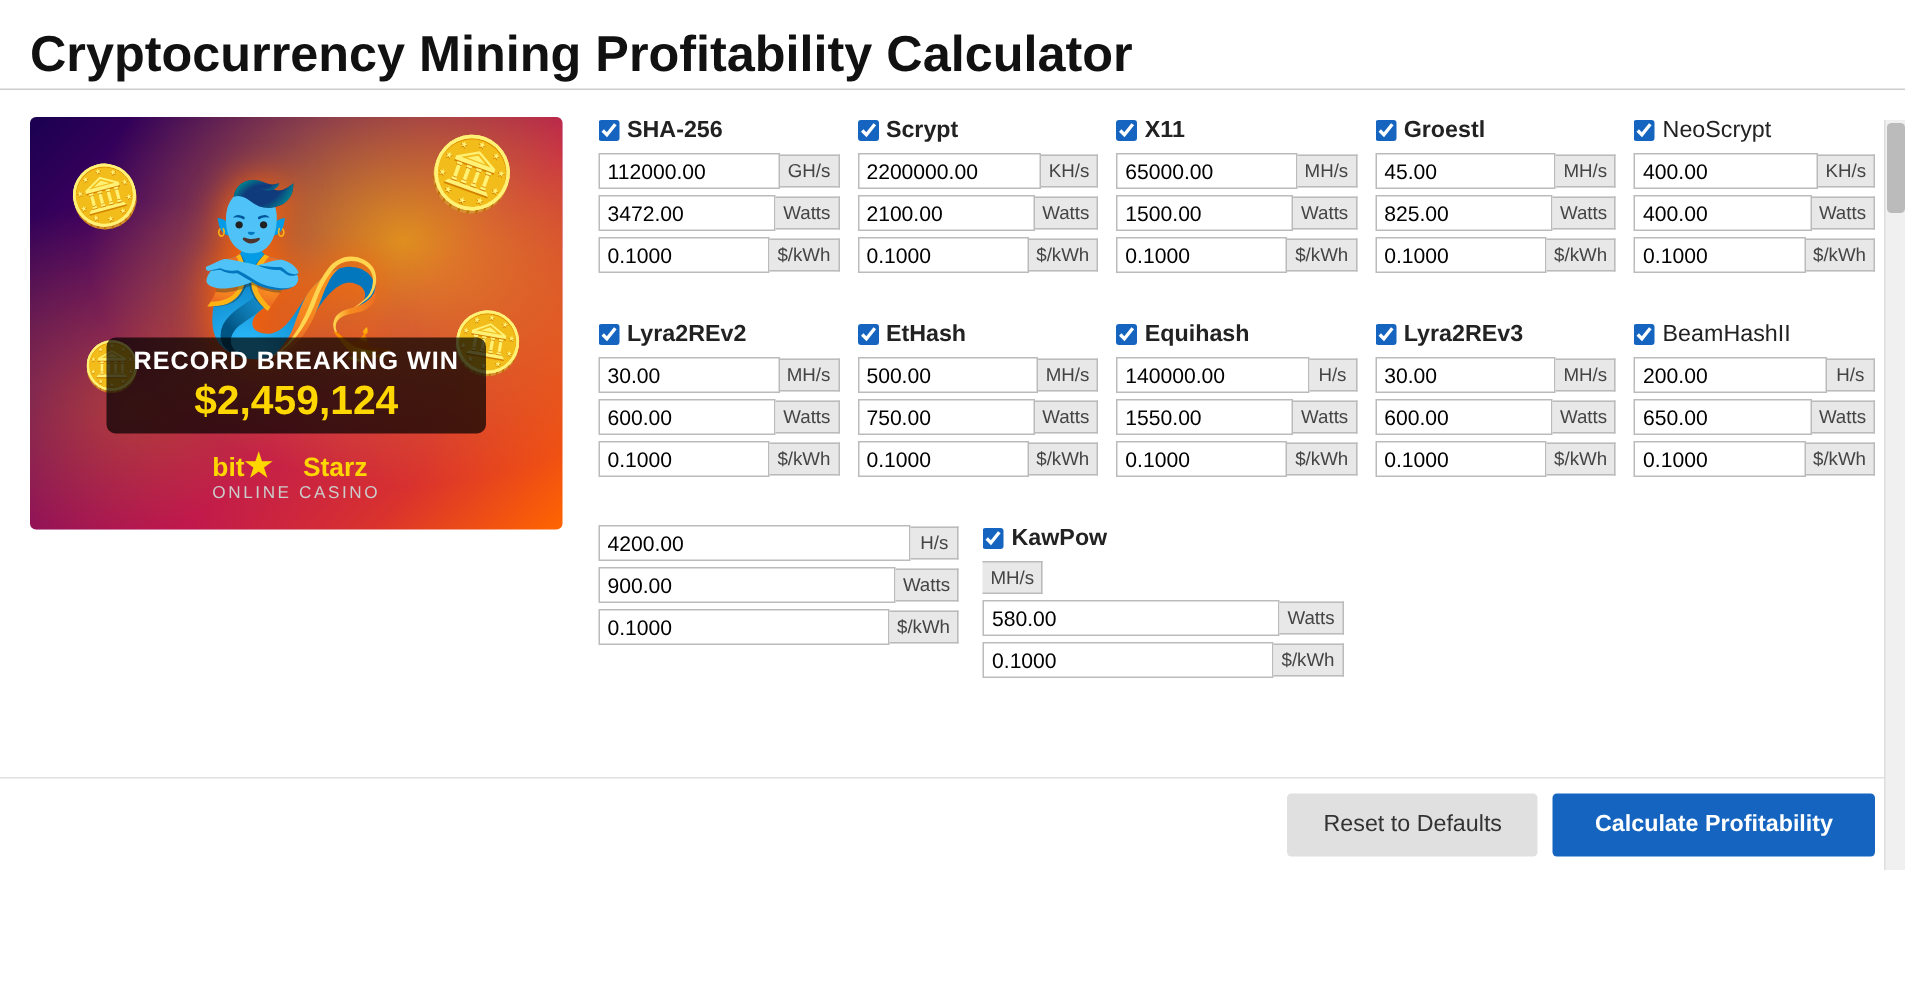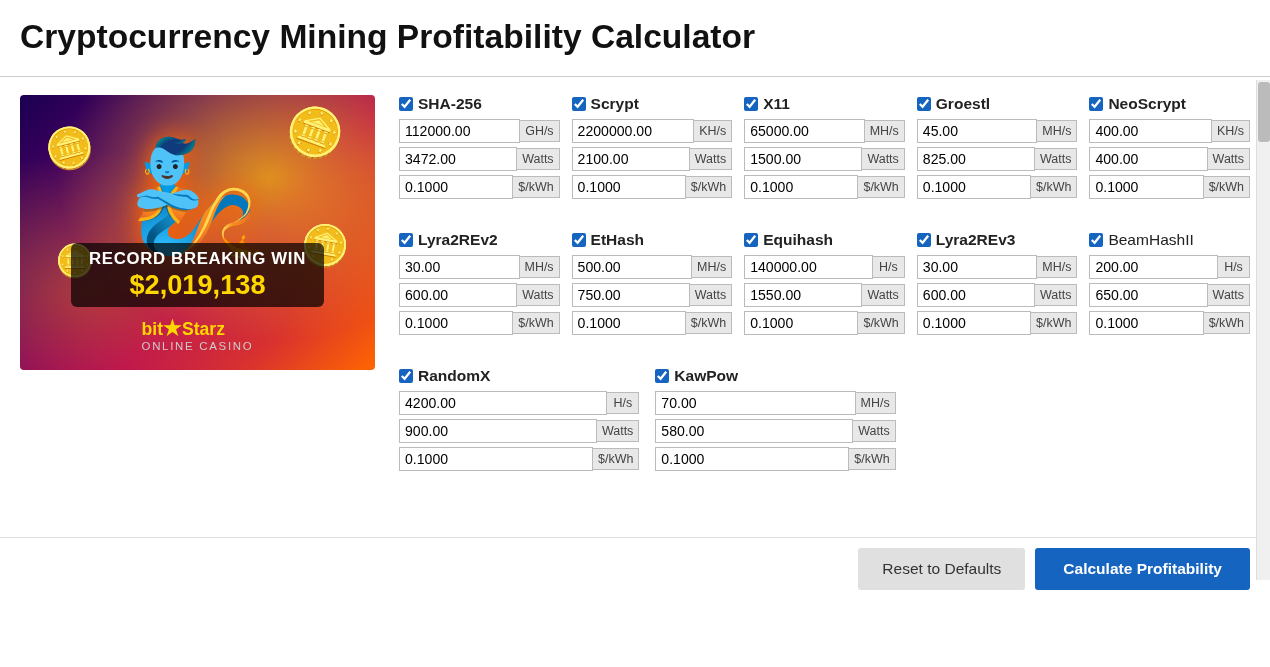--- a/index.html
+++ b/index.html
@@ -2,21 +2,21 @@
 <html><head>
   <meta charset="utf-8">
   <style>
     * { box-sizing: border-box; margin: 0; padding: 0; }
     body {
       font-family: Arial, sans-serif;
       background: #fff;
       color: #222;
     }
     .page-header {
-      padding: 18px 20px 20px 20px;
+      padding: 18px 20px 3px 20px;
       border-bottom: 1px solid #ccc;
     }
     .page-header h1 {
       font-size: 2.1em;
       font-weight: 900;
       color: #111;
     }
     .main-content {
       display: flex;
       flex-direction: row;
@@ -204,24 +204,24 @@
 
       <div style="position:absolute;top:10px;left:20px;right:20px;bottom:80px;display:flex;align-items:center;justify-content:center;z-index:1;">
         <div style="font-size:7em;filter:drop-shadow(0 0 12px #ff6600);">🧞</div>
         <div style="position:absolute;top:0;right:10px;font-size:3em;transform:rotate(20deg);">🪙</div>
         <div style="position:absolute;top:20px;left:5px;font-size:2.5em;transform:rotate(-15deg);">🪙</div>
         <div style="position:absolute;bottom:10px;left:15px;font-size:2em;">🪙</div>
         <div style="position:absolute;bottom:20px;right:5px;font-size:2.5em;transform:rotate(10deg);">🪙</div>
       </div>
       <div class="ad-record">
         <div class="ad-record-text">RECORD BREAKING WIN</div>
-        <div class="ad-amount">$2,019,138</div>
+        <div class="ad-amount">$2,459,124</div>
       </div>
       <div class="ad-logo">
-        <span>bit</span><span style="color:#ffd700;font-size:1.2em;">★</span><span style="color:#ffd700;font-weight:700;">Starz</span>
+        <span>bit</span><span style="color:#ffd700;font-size:1.2em;">★</span><span style="color:#ffd700;font-weight:700;margin-left:20px;">Starz</span>
         <div style="font-size:0.65em;letter-spacing:0.15em;color:#ccc;text-align:right;">ONLINE CASINO</div>
       </div>
     </div>
   </div>
 
   <div class="algorithms-panel">
 
     <div class="algo-grid" id="algo-grid-top">
     <div class="algo-group">
           <div class="algo-label">
@@ -291,21 +291,21 @@
             <span class="field-unit">Watts</span>
           </div>
           <div class="field-row">
             <input type="text" value="0.1000" style="">
             <span class="field-unit">$/kWh</span>
           </div>
         </div>
         <div class="algo-group">
           <div class="algo-label">
             <input type="checkbox" checked="" style="">
-            <span style="font-weight: 700;">NeoScrypt</span>
+            <span style="font-weight: 400;">NeoScrypt</span>
           </div>
           <div class="field-row">
             <input type="text" value="400.00" style="">
             <span class="field-unit">KH/s</span>
           </div>
           <div class="field-row">
             <input type="text" value="400.00" style="">
             <span class="field-unit">Watts</span>
           </div>
           <div class="field-row">
@@ -401,24 +401,20 @@
           <div class="field-row">
             <input type="text" value="0.1000" style="">
             <span class="field-unit">$/kWh</span>
           </div>
         </div>
       </div>
 
     <div class="bottom-row" id="algo-grid-bottom">
     <div class="bottom-algo">
           <div class="algo-group">
-            <div class="algo-label">
-              <input type="checkbox" checked="" style="">
-              <span style="font-weight: 700;">RandomX</span>
-            </div>
             <div class="field-row">
               <input type="text" value="4200.00" style="">
               <span class="field-unit">H/s</span>
             </div>
             <div class="field-row">
               <input type="text" value="900.00" style="">
               <span class="field-unit">Watts</span>
             </div>
             <div class="field-row">
               <input type="text" value="0.1000" style="">
@@ -426,21 +422,20 @@
             </div>
           </div>
         </div>
         <div class="bottom-algo">
           <div class="algo-group">
             <div class="algo-label">
               <input type="checkbox" checked="" style="">
               <span style="font-weight: 700;">KawPow</span>
             </div>
             <div class="field-row">
-              <input type="text" value="70.00" style="">
               <span class="field-unit">MH/s</span>
             </div>
             <div class="field-row">
               <input type="text" value="580.00" style="">
               <span class="field-unit">Watts</span>
             </div>
             <div class="field-row">
               <input type="text" value="0.1000" style="">
               <span class="field-unit">$/kWh</span>
             </div>

